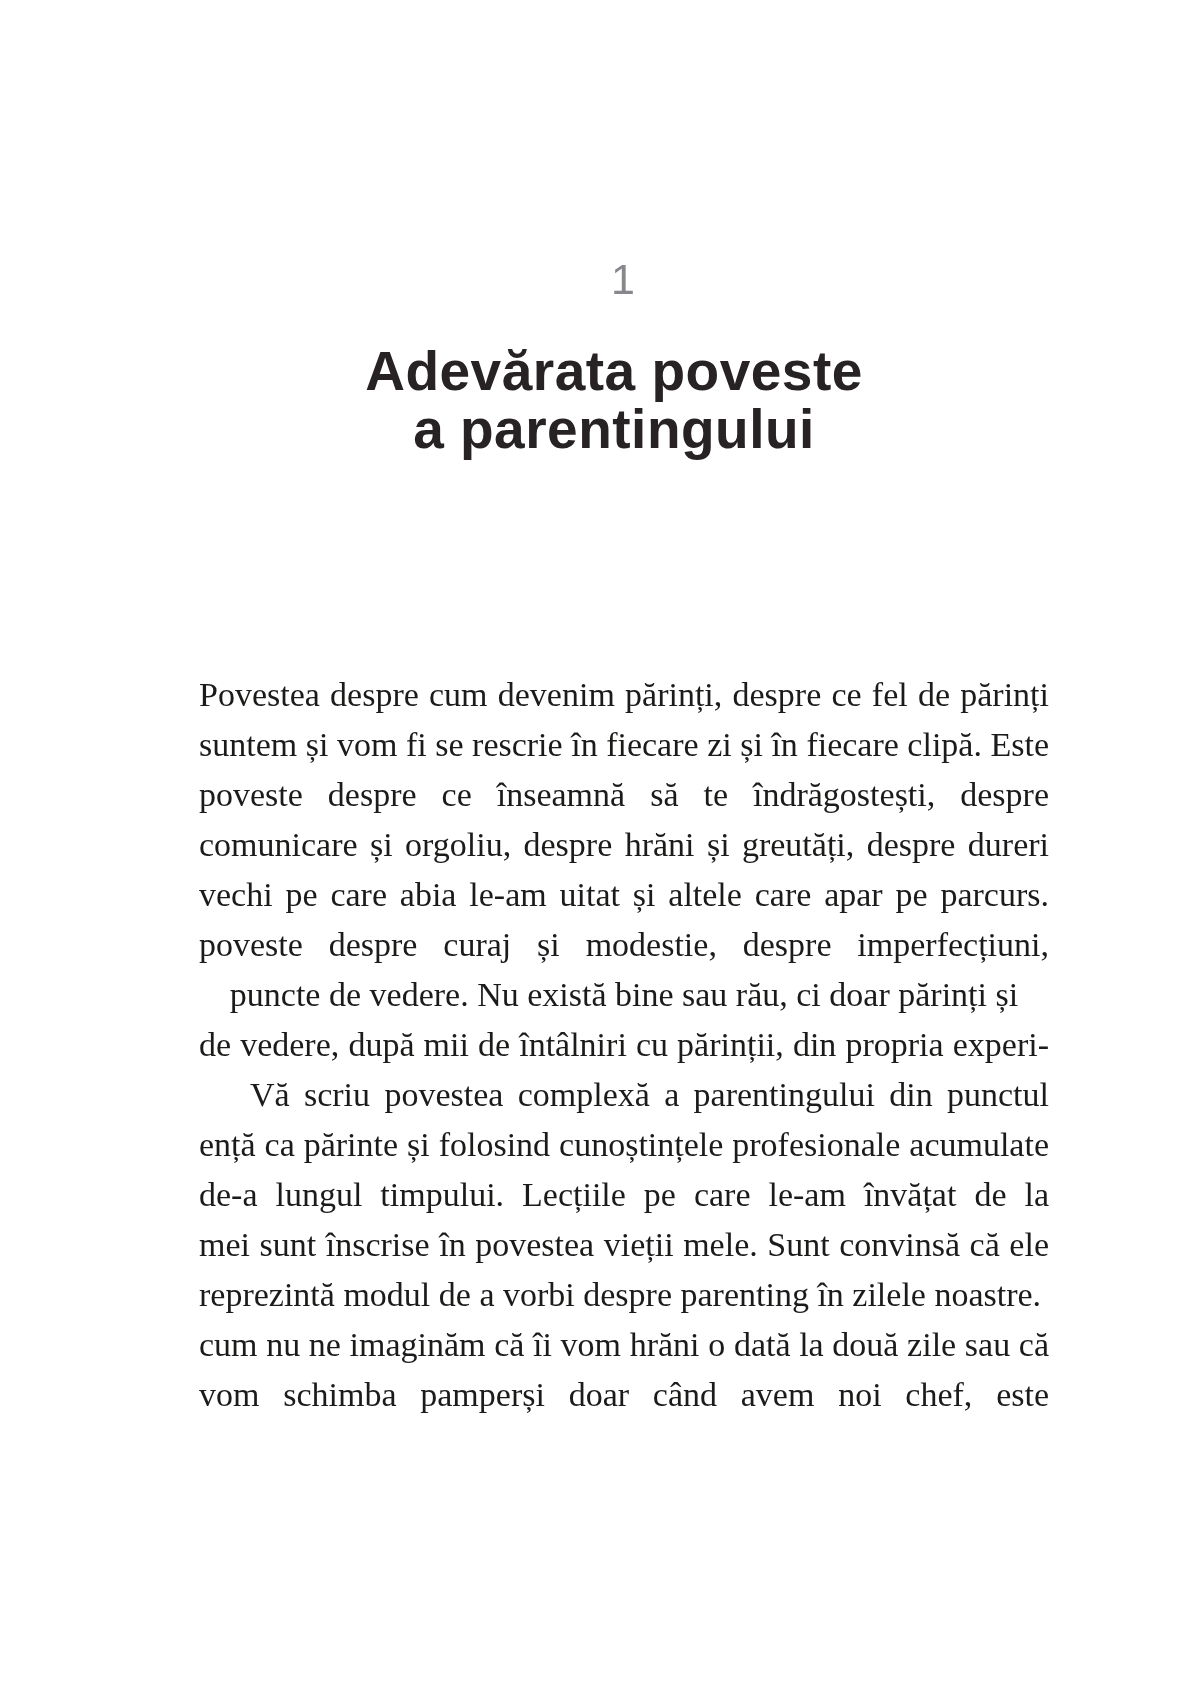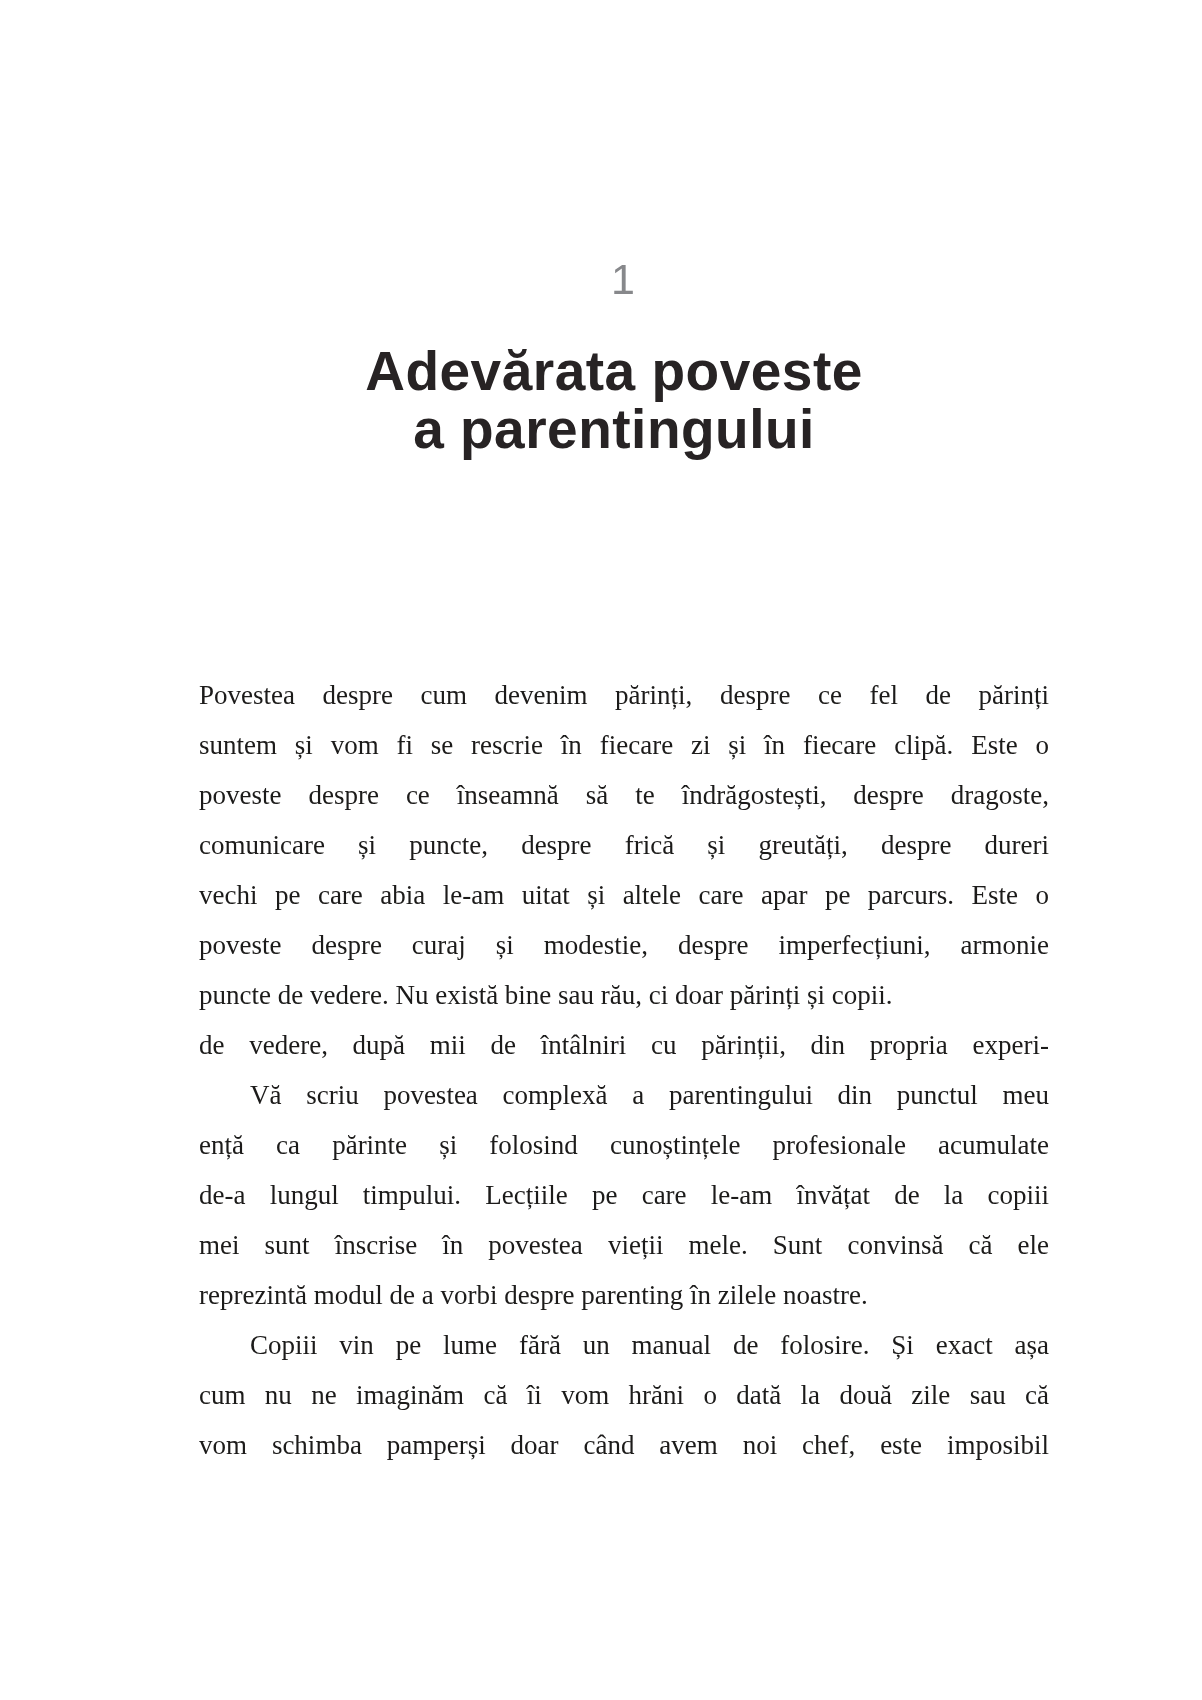--- a/index.html
+++ b/index.html
@@ -43,21 +43,21 @@
     color: #272324;
     line-height: 58px;
   }
   
   .body-text {
     position: absolute;
     top: 670px;
     left: 199px;
     width: 850px;
     font-family: "Liberation Serif", "DejaVu Serif", serif;
-    font-size: 27px;
+    font-size: 34px;
     color: #1c1b1a;
   }
   .text-line {
     height: 50px;
     line-height: 50px;
     text-align: justify;
     text-align-last: justify;
     white-space: normal;
     overflow: hidden;
   }
@@ -79,33 +79,32 @@
   <h1 class="chapter-title">
     <span>Adevărata poveste</span><br>
     <span>a parentingului</span>
   </h1>
 
   <div class="body-text" id="body-text">
       <div class="paragraph">
         <div class="text-line">Povestea despre cum devenim părinți, despre ce fel de părinți</div>
         <div class="text-line">suntem și vom fi se rescrie în fiecare zi și în fiecare clipă. Este o</div>
         <div class="text-line">poveste despre ce înseamnă să te îndrăgostești, despre dragoste,</div>
-        <div class="text-line">comunicare și puncte, despre frică și greutăți, despre dureri</div>
+        <div class="text-line">comunicare și orgoliu, despre hrăni și greutăți, despre dureri</div>
         <div class="text-line">vechi pe care abia le-am uitat și altele care apar pe parcurs. Este o</div>
         <div class="text-line">poveste despre curaj și modestie, despre imperfecțiuni, armonie</div>
         <div class="text-line no-justify">puncte de vedere. Nu există bine sau rău, ci doar părinți și copii.</div>
       </div>
       <div class="paragraph">
         <div class="text-line">de vedere, după mii de întâlniri cu părinții, din propria experi-</div>
         <div class="text-line indented">Vă scriu povestea complexă a parentingului din punctul meu</div>
         <div class="text-line">ență ca părinte și folosind cunoștințele profesionale acumulate</div>
         <div class="text-line">de-a lungul timpului. Lecțiile pe care le-am învățat de la copiii</div>
         <div class="text-line">mei sunt înscrise în povestea vieții mele. Sunt convinsă că ele</div>
         <div class="text-line no-justify">reprezintă modul de a vorbi despre parenting în zilele noastre.</div>
       </div>
       <div class="paragraph">
-        <div class="text-line indented">Copiii vin pe lume fără un manual de folosire. Și exact așa</div>
         <div class="text-line">cum nu ne imaginăm că îi vom hrăni o dată la două zile sau că</div>
         <div class="text-line">vom schimba pamperși doar când avem noi chef, este imposibil</div>
       </div>
     </div>
 
 </div>
 
 </body></html>

